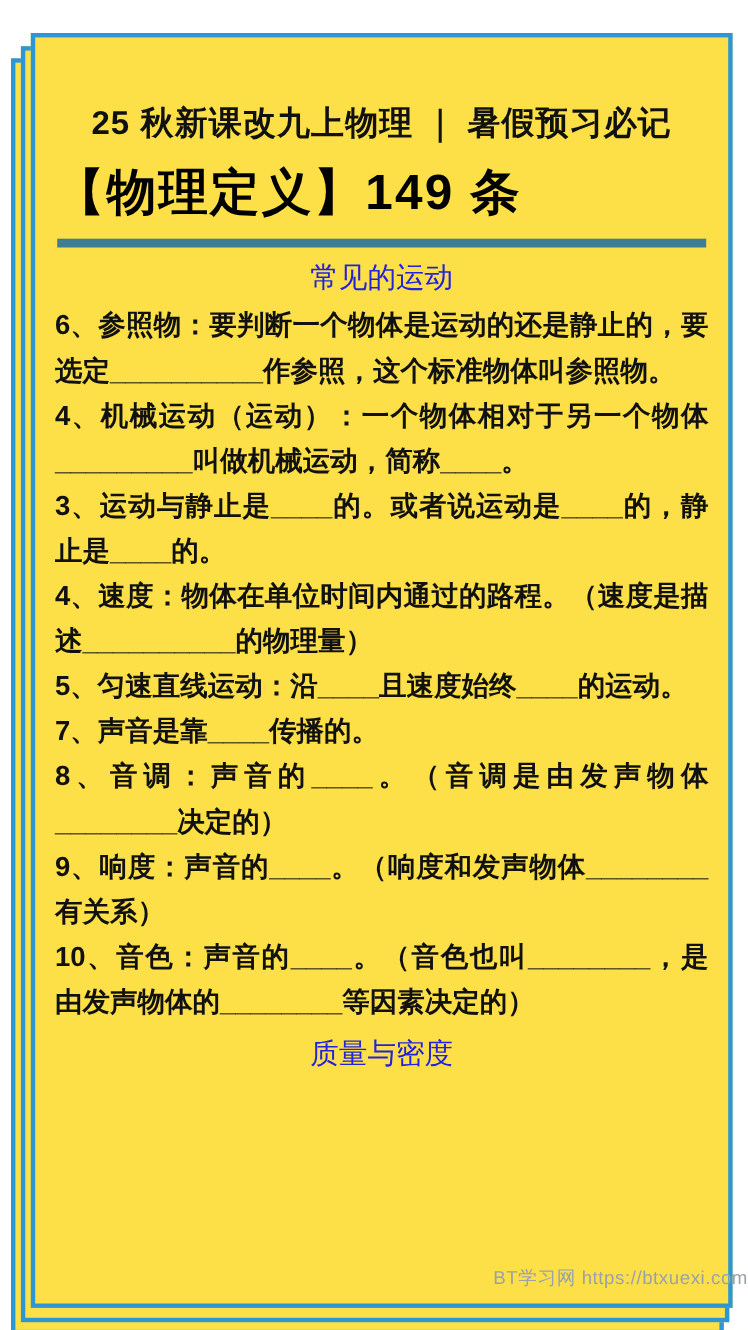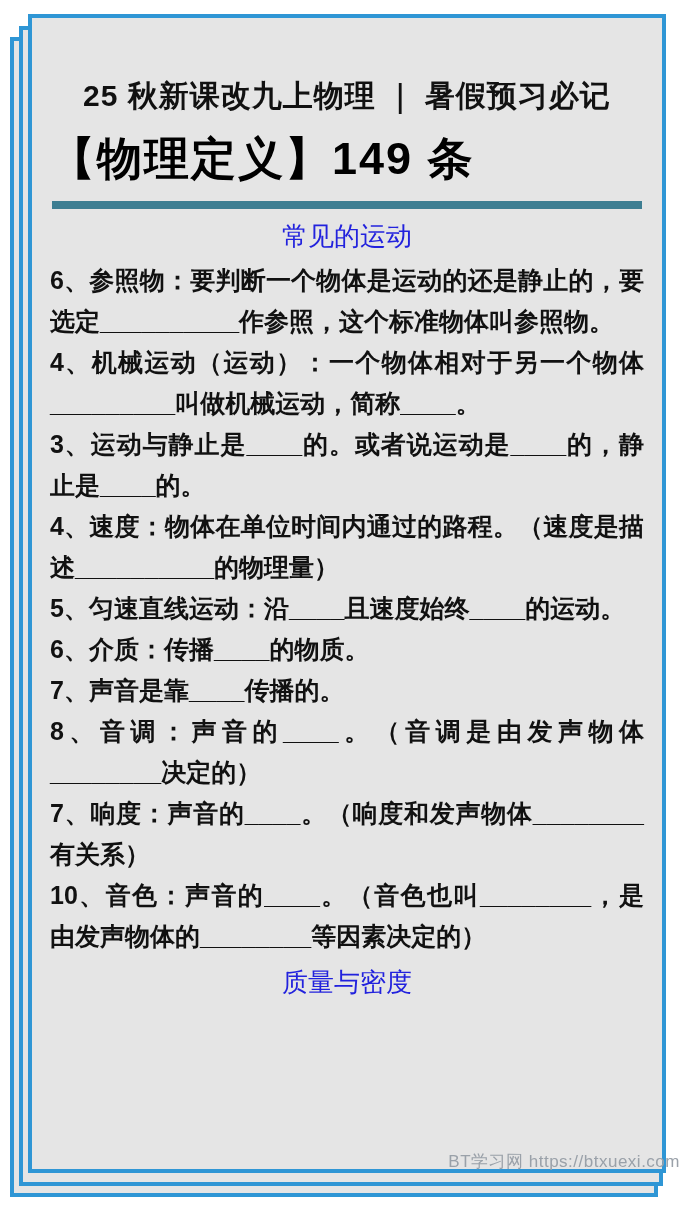--- a/index.html
+++ b/index.html
@@ -14,22 +14,23 @@
   body {
     width: 680px;
     height: 1209px;
     position: relative;
     overflow: hidden;
     font-family: "Liberation Sans", "DejaVu Sans", sans-serif;
     color: var(--ink);
   }
   .page {
     position: absolute;
-    background: #e5e5e5;
+    background: #fde047;
     border: 4px solid var(--border-blue);
+    margin-top: 16px;
   }
   .page-back2 { left: 10px; top: 37px; width: 648px; height: 1160px; z-index: 1; }
   .page-back1 { left: 19px; top: 26px; width: 644px; height: 1160px; z-index: 2; }
   .page-front { left: 28px; top: 14px; width: 638px; height: 1159px; z-index: 3; }
   .content {
     position: relative;
     width: 100%;
     height: 100%;
     padding: 58px 18px 0 18px;
     overflow: hidden;
@@ -95,23 +96,22 @@
     <div class="course-header">25 秋新课改九上物理 ｜ 暑假预习必记</div>
     <div class="page-title">【物理定义】149 条</div>
     <div class="divider"></div>
     <div class="sec-heading">常见的运动</div>
     <div class="items">
         <p>6、参照物：要判断一个物体是运动的还是静止的，要选定__________作参照，这个标准物体叫参照物。</p>
         <p>4、机械运动（运动）：一个物体相对于另一个物体_________叫做机械运动，简称____。</p>
         <p>3、运动与静止是____的。或者说运动是____的，静止是____的。</p>
         <p>4、速度：物体在单位时间内通过的路程。（速度是描述__________的物理量）</p>
         <p>5、匀速直线运动：沿____且速度始终____的运动。</p>
-        <p>6、介质：传播____的物质。</p>
         <p>7、声音是靠____传播的。</p>
         <p>8、音调：声音的____。（音调是由发声物体________决定的）</p>
-        <p>7、响度：声音的____。（响度和发声物体________有关系）</p>
+        <p>9、响度：声音的____。（响度和发声物体________有关系）</p>
         <p>10、音色：声音的____。（音色也叫________，是由发声物体的________等因素决定的）</p>
       </div>
     <div class="sec-heading second">质量与密度</div>
   </div>
 </div>
 
 <div class="watermark">BT学习网 https://btxuexi.com</div>
 
 </body></html>

